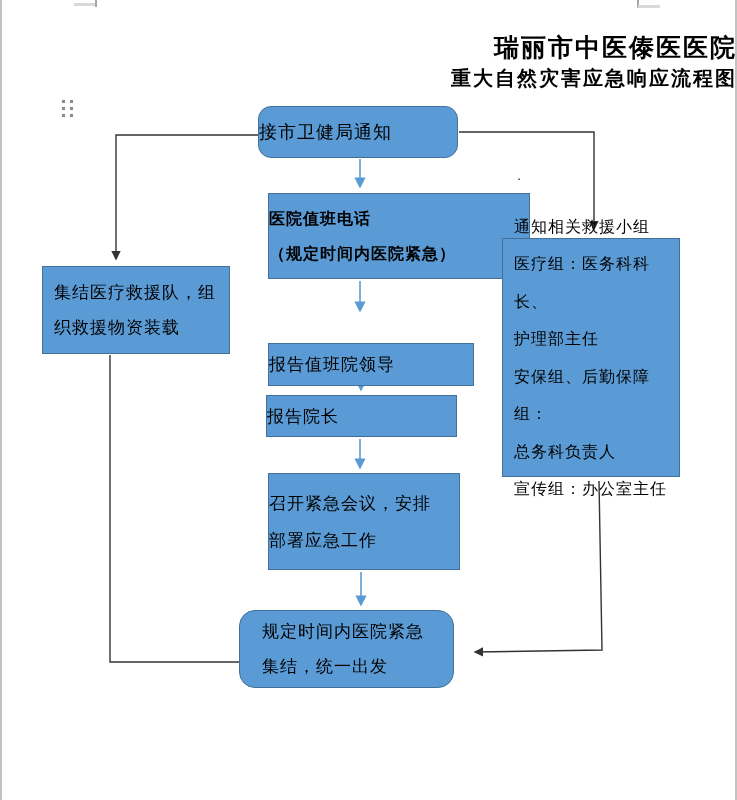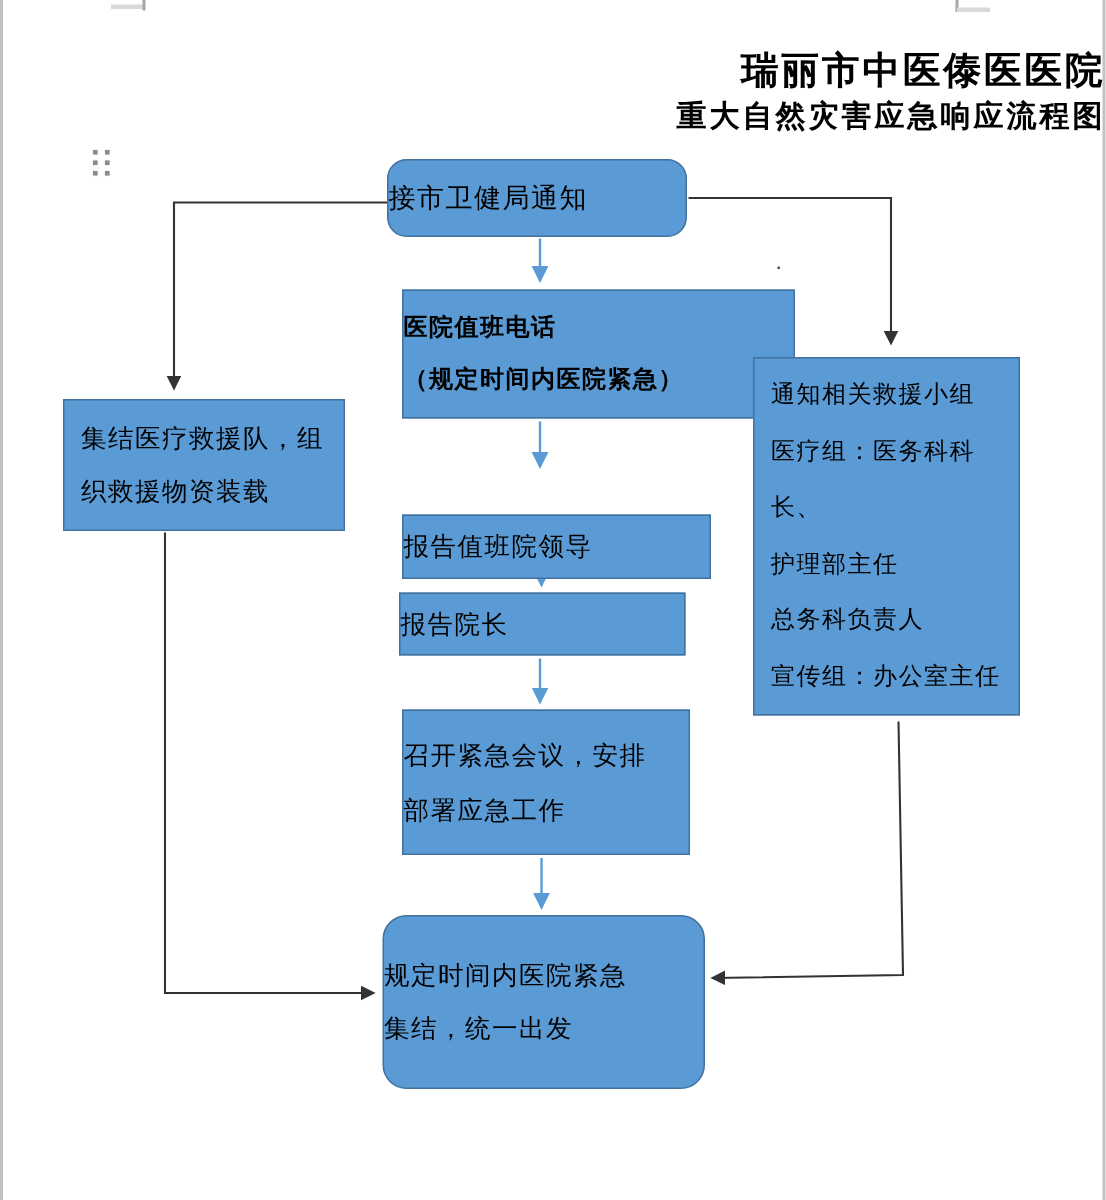--- a/index.html
+++ b/index.html
@@ -102,35 +102,36 @@
 
 <div class="node leftalign lh35" style="left:42px;top:266px;width:188px;height:88px;">
   <span>集结医疗救援队，组</span>
   <span>织救援物资装载</span>
 </div>
 
 <div class="node leftalign fs16 lh375" style="left:502px;top:238px;width:178px;height:239px;">
   <span>通知相关救援小组</span>
   <span>医疗组：医务科科长、</span>
   <span>护理部主任</span>
+  <span>安保组、后勤保障组：</span>
   <span>总务科负责人</span>
   <span>宣传组：办公室主任</span>
 </div>
 
 <div class="node center" style="left:268px;top:316px;width:206px;height:43px;margin-top:27px;">
   <span>报告值班院领导</span>
 </div>
 
 <div class="node center" style="left:266px;top:395px;width:191px;height:42px;">
   <span>报告院长</span>
 </div>
 
 <div class="node center lh37" style="left:268px;top:473px;width:192px;height:97px;">
   <span>召开紧急会议，安排</span>
   <span>部署应急工作</span>
 </div>
 
-<div class="node rounded center lh35" style="left:255px;top:610px;width:215px;height:116px;border-radius:16px;">
+<div class="node rounded center lh35" style="left:239px;top:610px;width:215px;height:78px;border-radius:16px;padding-left:22px;">
   <span>规定时间内医院紧急</span>
   <span>集结，统一出发</span>
 </div>
 
 <span class="stray">.</span>
 
 </body></html>

